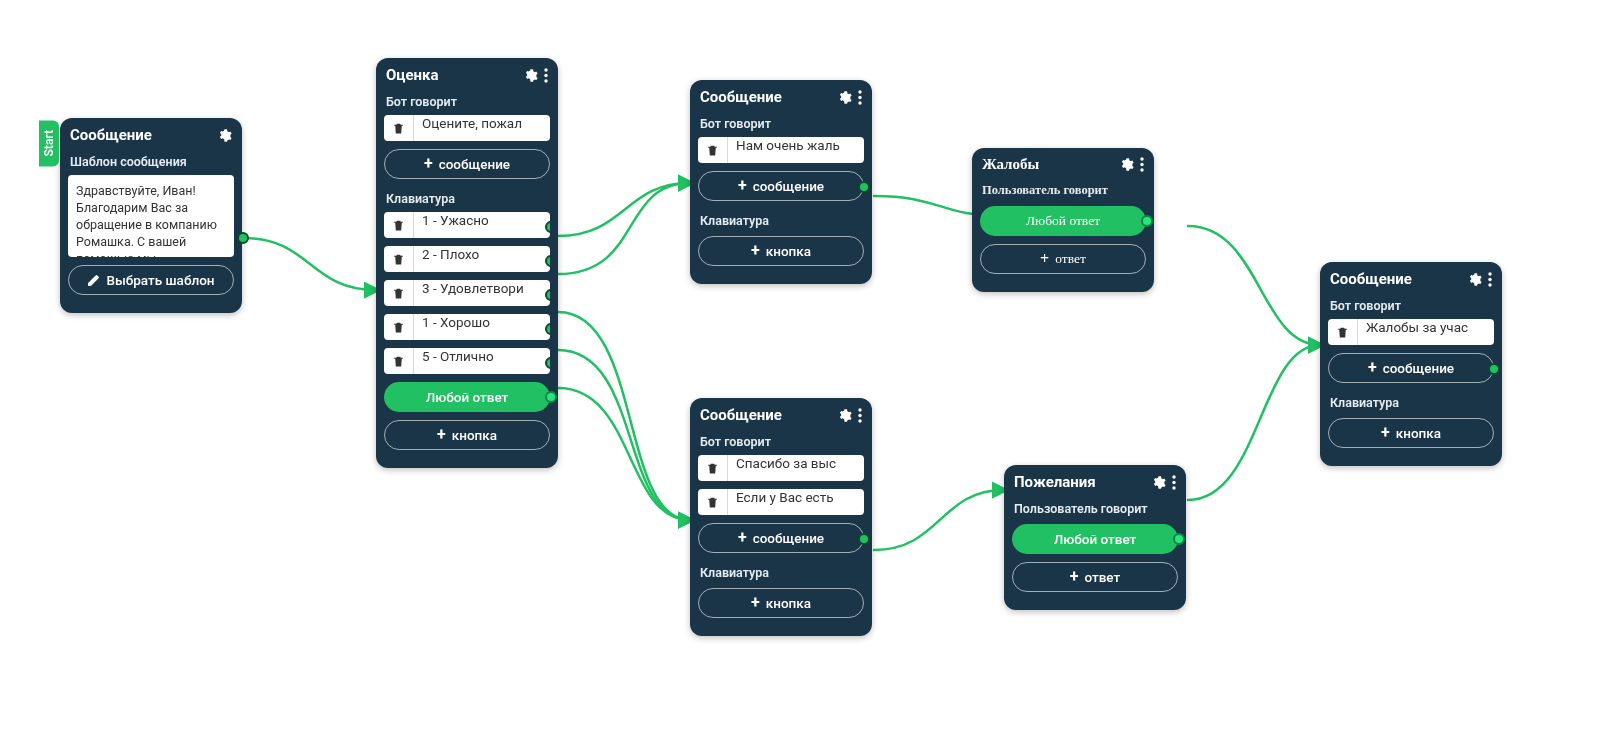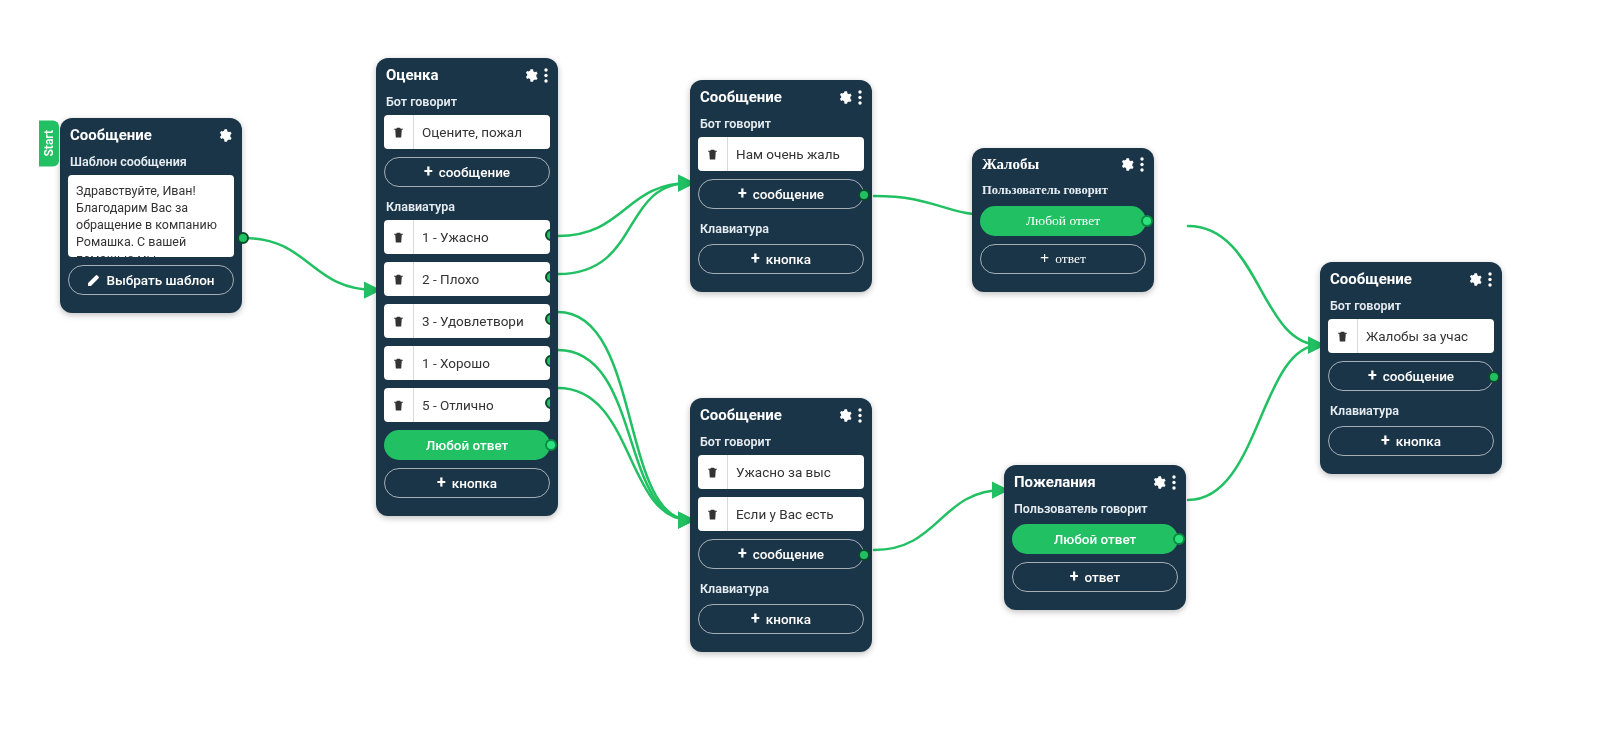--- a/index.html
+++ b/index.html
@@ -53,25 +53,25 @@
   .section-label {
     font-size: 12.5px;
     font-weight: 600;
     color: #e6edf2;
     padding: 4px 2px 6px 2px;
   }
 
   .row {
     position: relative;
     display: flex;
-    align-items: center;
+    align-items: flex-start;
     background: #fff;
     color: #333;
     border-radius: 4px;
-    height: 34px;
+    height: 26px;
     margin-bottom: 8px;
     overflow: hidden;
   }
   .row .trash {
     width: 30px;
     display: flex;
     align-items: center;
     justify-content: center;
     border-right: 1px solid rgba(0,0,0,0.15);
     height: 100%;
@@ -363,21 +363,21 @@
           </span>
       </span>
     </div>
     <div class="section-label">Бот говорит</div>
     <div class="row">
       <span class="trash">
           <svg width="13" height="13" viewBox="0 0 24 24" fill="#333">
             <path d="M6 7h12l-1 14H7L6 7zm3-4h6l1 2h4v2H4V5h4l1-2z"></path>
           </svg>
         </span>
-      <span class="row-text">Ужасно за выс</span>
+      <span class="row-text">Спасибо за выс</span>
     </div>
     <div class="row">
       <span class="trash">
           <svg width="13" height="13" viewBox="0 0 24 24" fill="#333">
             <path d="M6 7h12l-1 14H7L6 7zm3-4h6l1 2h4v2H4V5h4l1-2z"></path>
           </svg>
         </span>
       <span class="row-text">Если у Вас есть</span>
     </div>
     <div class="pill pill-outline">

